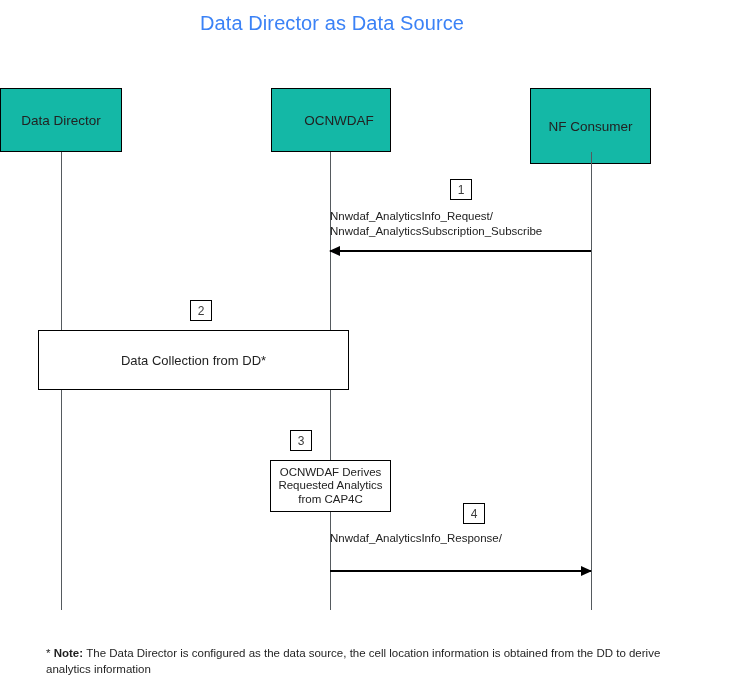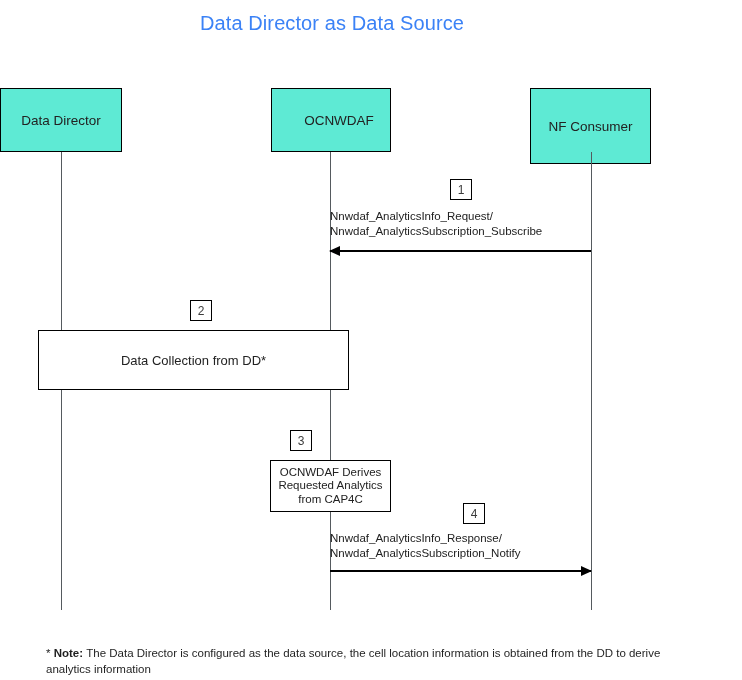--- a/index.html
+++ b/index.html
@@ -39,21 +39,21 @@
     color: #3b82f6;
     letter-spacing: 0.1px;
     white-space: nowrap;
   }
 
   
   .participant {
     position: absolute;
     box-sizing: border-box;
     border: 1.4px solid #000000;
-    background: #5eead4;
+    background: #14b8a6;
     display: flex;
     align-items: center;
     justify-content: center;
     font-size: 13.5px;
     line-height: 17px;
     color: #222222;
     text-align: center;
   }
   .participant-label {
     display: block;
@@ -225,20 +225,19 @@
       <span class="line">OCNWDAF Derives</span>
       <span class="line">Requested Analytics</span>
       <span class="line">from CAP4C</span>
     </span>
   </div>
 
   <div class="step-badge" id="step-badge-4">4</div>
 
   <div class="message-label" id="message-label-4">
     <span class="line">Nnwdaf_AnalyticsInfo_Response/</span>
-    <span class="line">Nnwdaf_AnalyticsSubscription_Notify</span>
   </div>
 
   <div class="message-arrow to-right" id="message-arrow-4"></div>
 
   <div id="footnote"><span class="marker">*</span><span>&nbsp;</span><span class="bold">Note:</span><span>&nbsp;</span><span>The Data Director is configured as the data source, the cell location information is obtained from the DD to derive analytics information</span></div>
 
 </div>
 
 </body></html>

